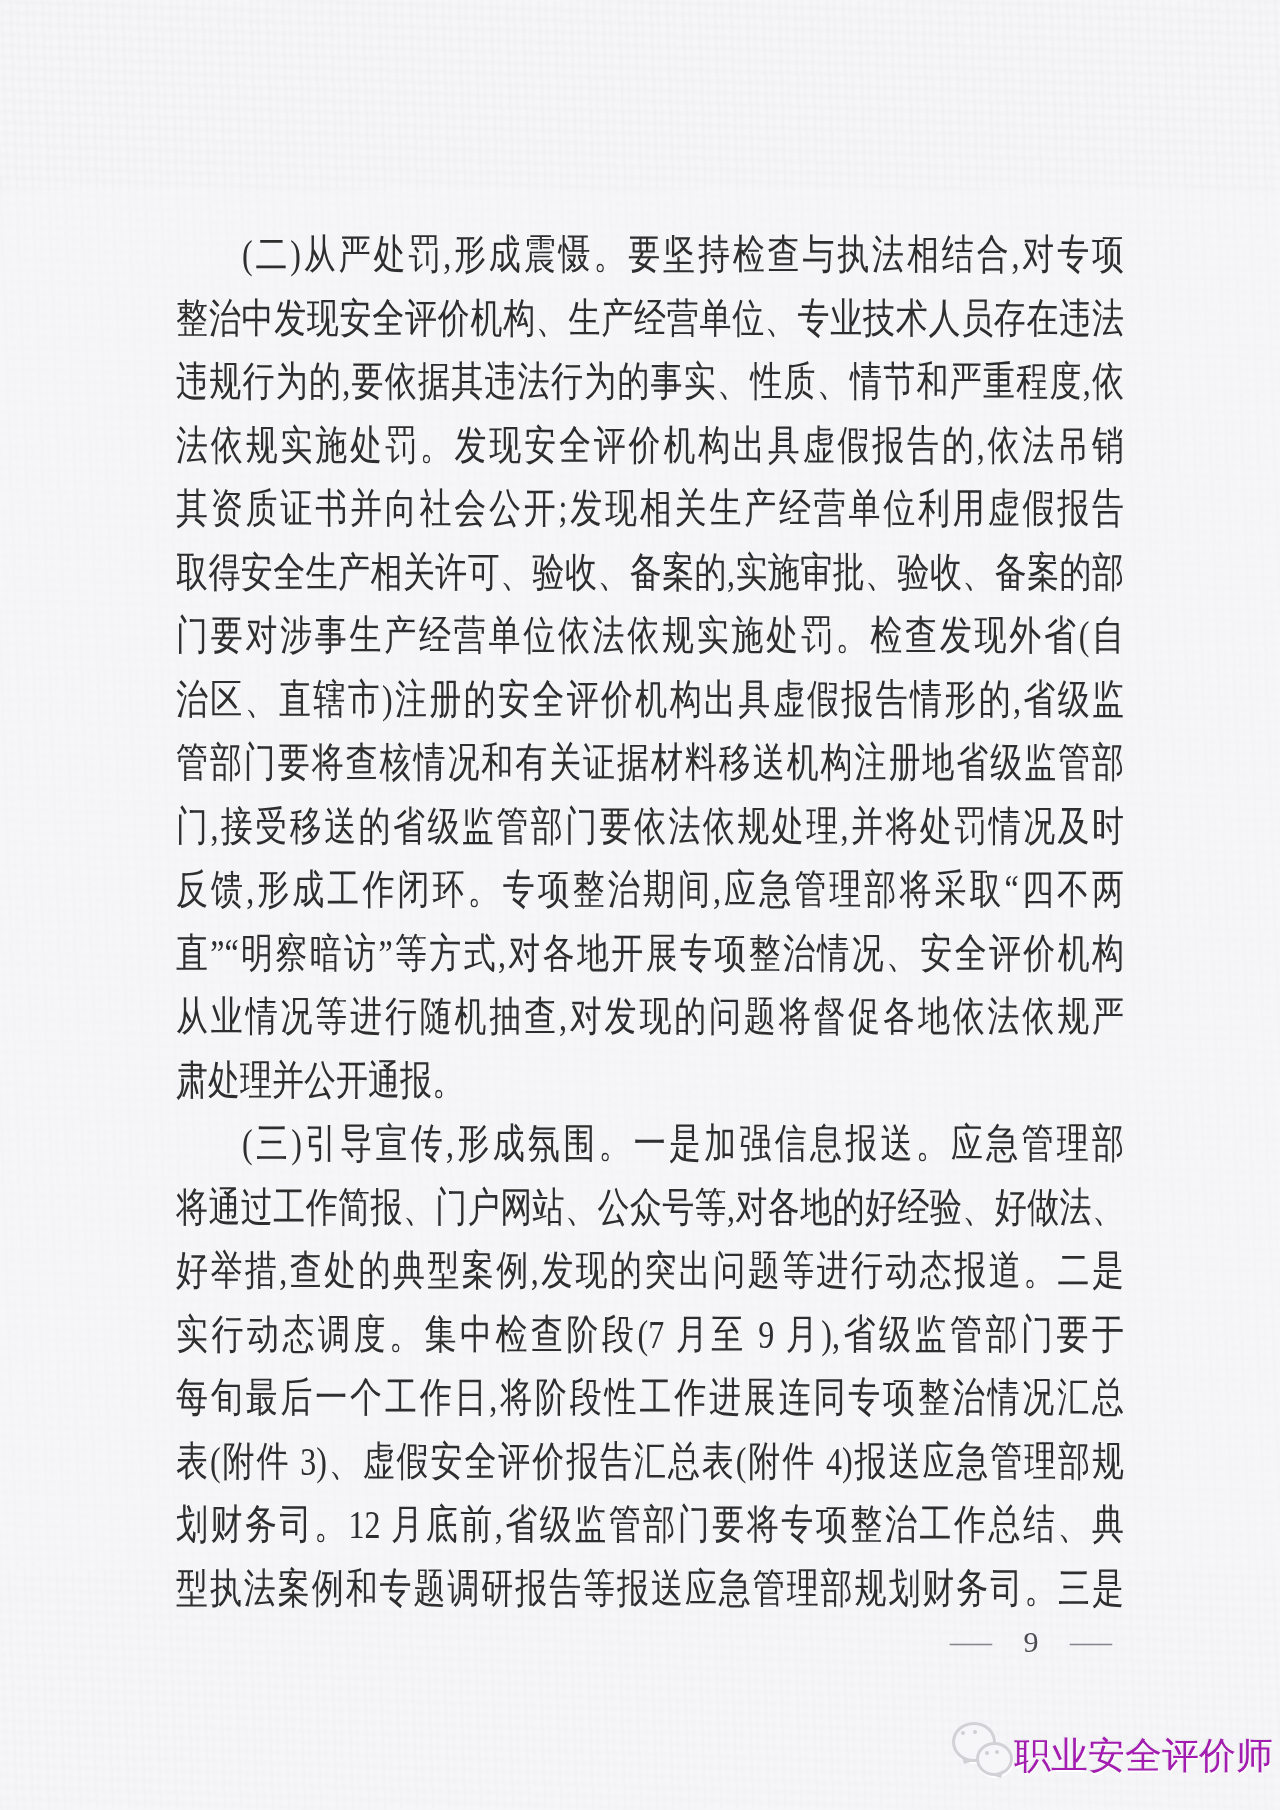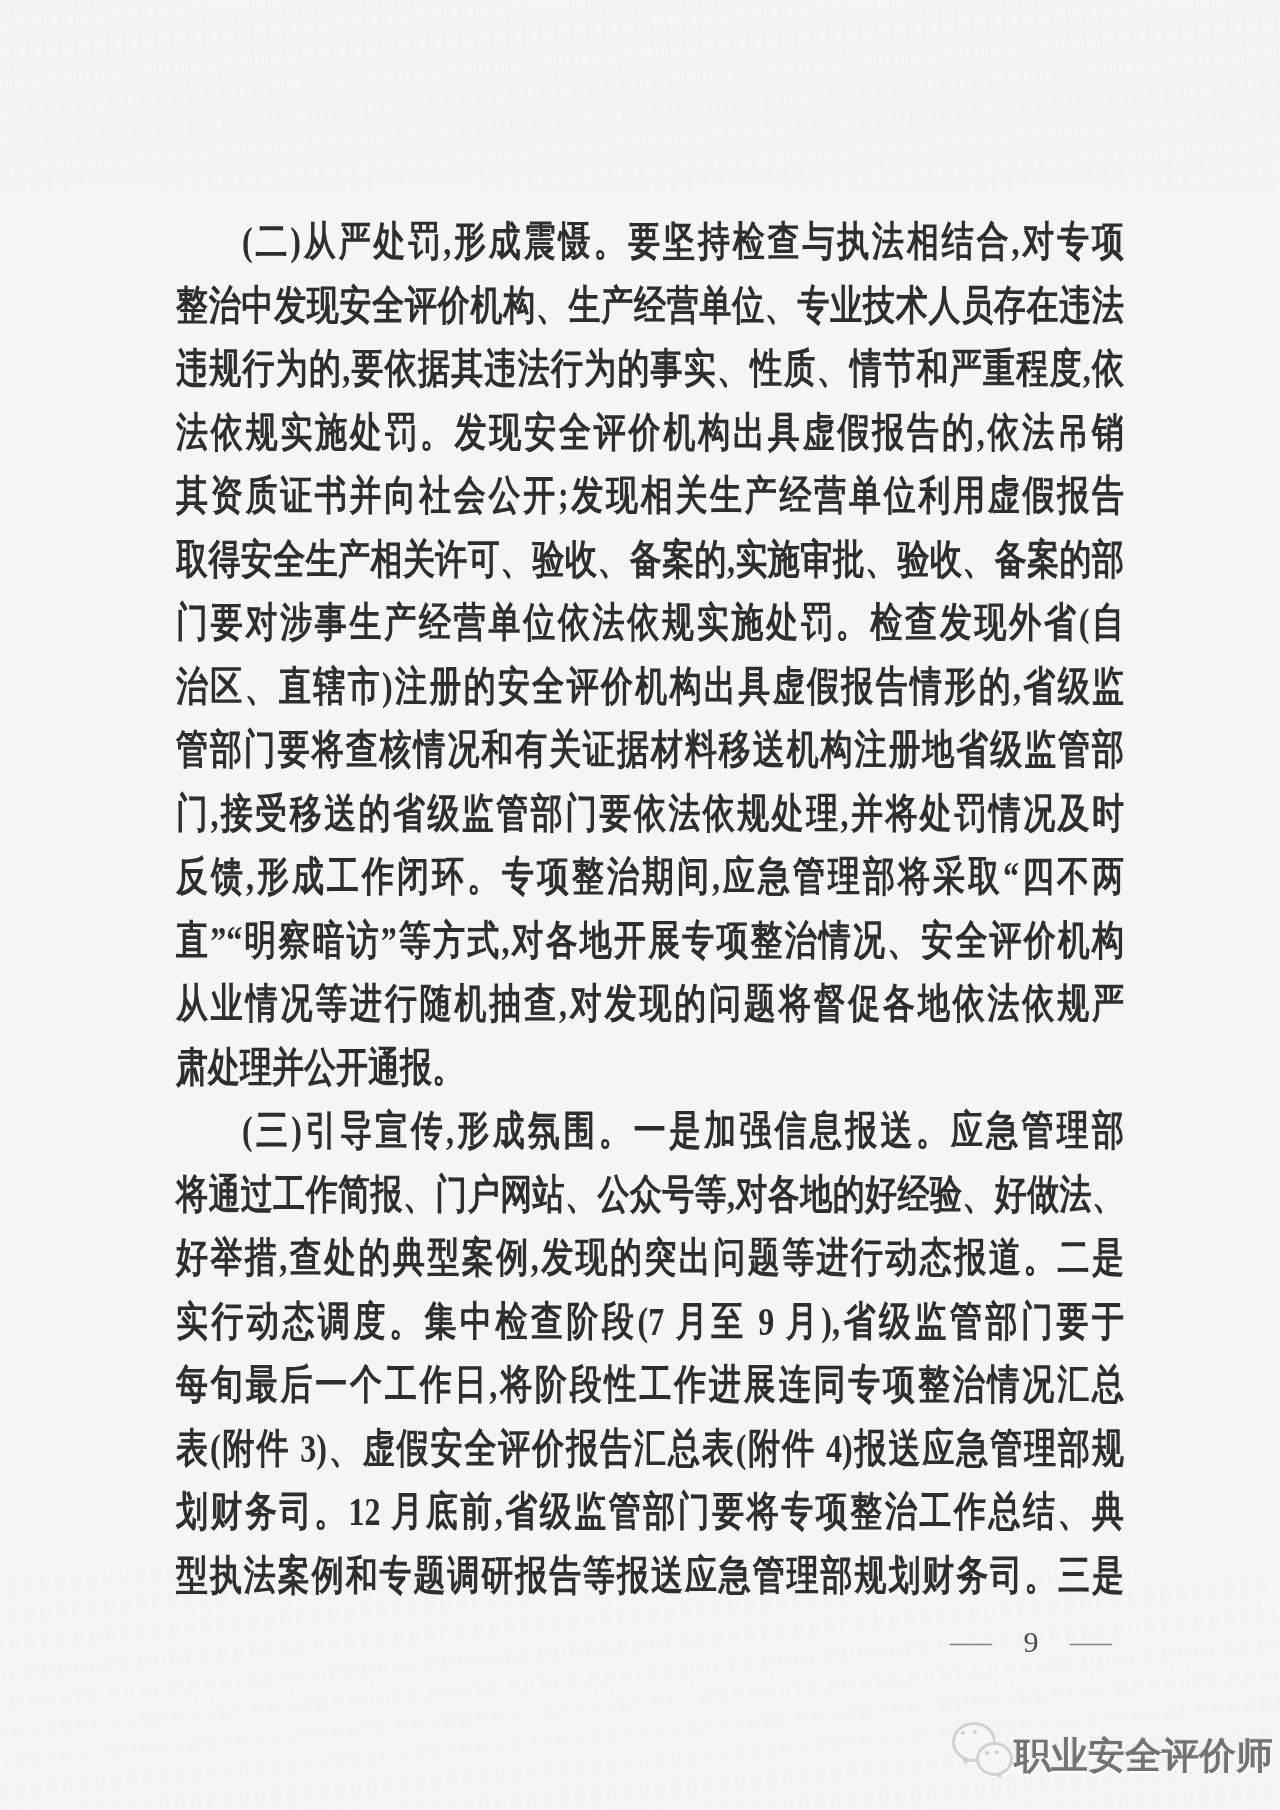--- a/index.html
+++ b/index.html
@@ -21,23 +21,22 @@
     filter:blur(1px);
     opacity:.75;
     pointer-events:none;
   }
   .scan-noise.top{top:0;height:190px;}
   .scan-noise.mid{top:190px;height:1380px;opacity:.25;}
   .scan-noise.bottom{top:1570px;height:240px;opacity:.5;}
 
   .textblock{
     position:absolute;
-    left:176px;top:210px;
+    left:176px;top:223px;
     width:948px;
-    font-weight:bold;
   }
   .line{
     width:948px;
     height:63.5px;
     line-height:63.5px;
     font-size:32px;
     letter-spacing:0;
     text-align:justify;
     text-align-last:justify;
     white-space:nowrap;
@@ -60,25 +59,24 @@
   
   .watermark{
     position:absolute;left:948px;top:1712px;
     width:330px;height:90px;
     pointer-events:none;
   }
   .wm-text{
     position:absolute;left:66px;top:20px;
     font-size:37px;line-height:48px;
     letter-spacing:0;
-    color:#737373;
+    color:#a21caf;
     text-shadow:1px 2px 1px #ffffff, -1px -1px 1px rgba(90,90,100,.08);
     font-family:"Liberation Sans","DejaVu Sans",sans-serif;
     white-space:nowrap;
-    font-weight:bold;
   }
   .wm-logo{position:absolute;left:2px;top:8px;width:64px;height:62px;}
   .wm-logo .bubble{
     position:absolute;border:3px solid #d2d2d6;border-radius:50%;
     background:#f6f6f8;
     box-shadow:1px 2px 1px rgba(255,255,255,.9);
   }
   .wm-logo .b1{width:38px;height:34px;left:2px;top:2px;}
   .wm-logo .b2{width:31px;height:28px;left:26px;top:22px;}
   .wm-logo .bubble::after{ 

